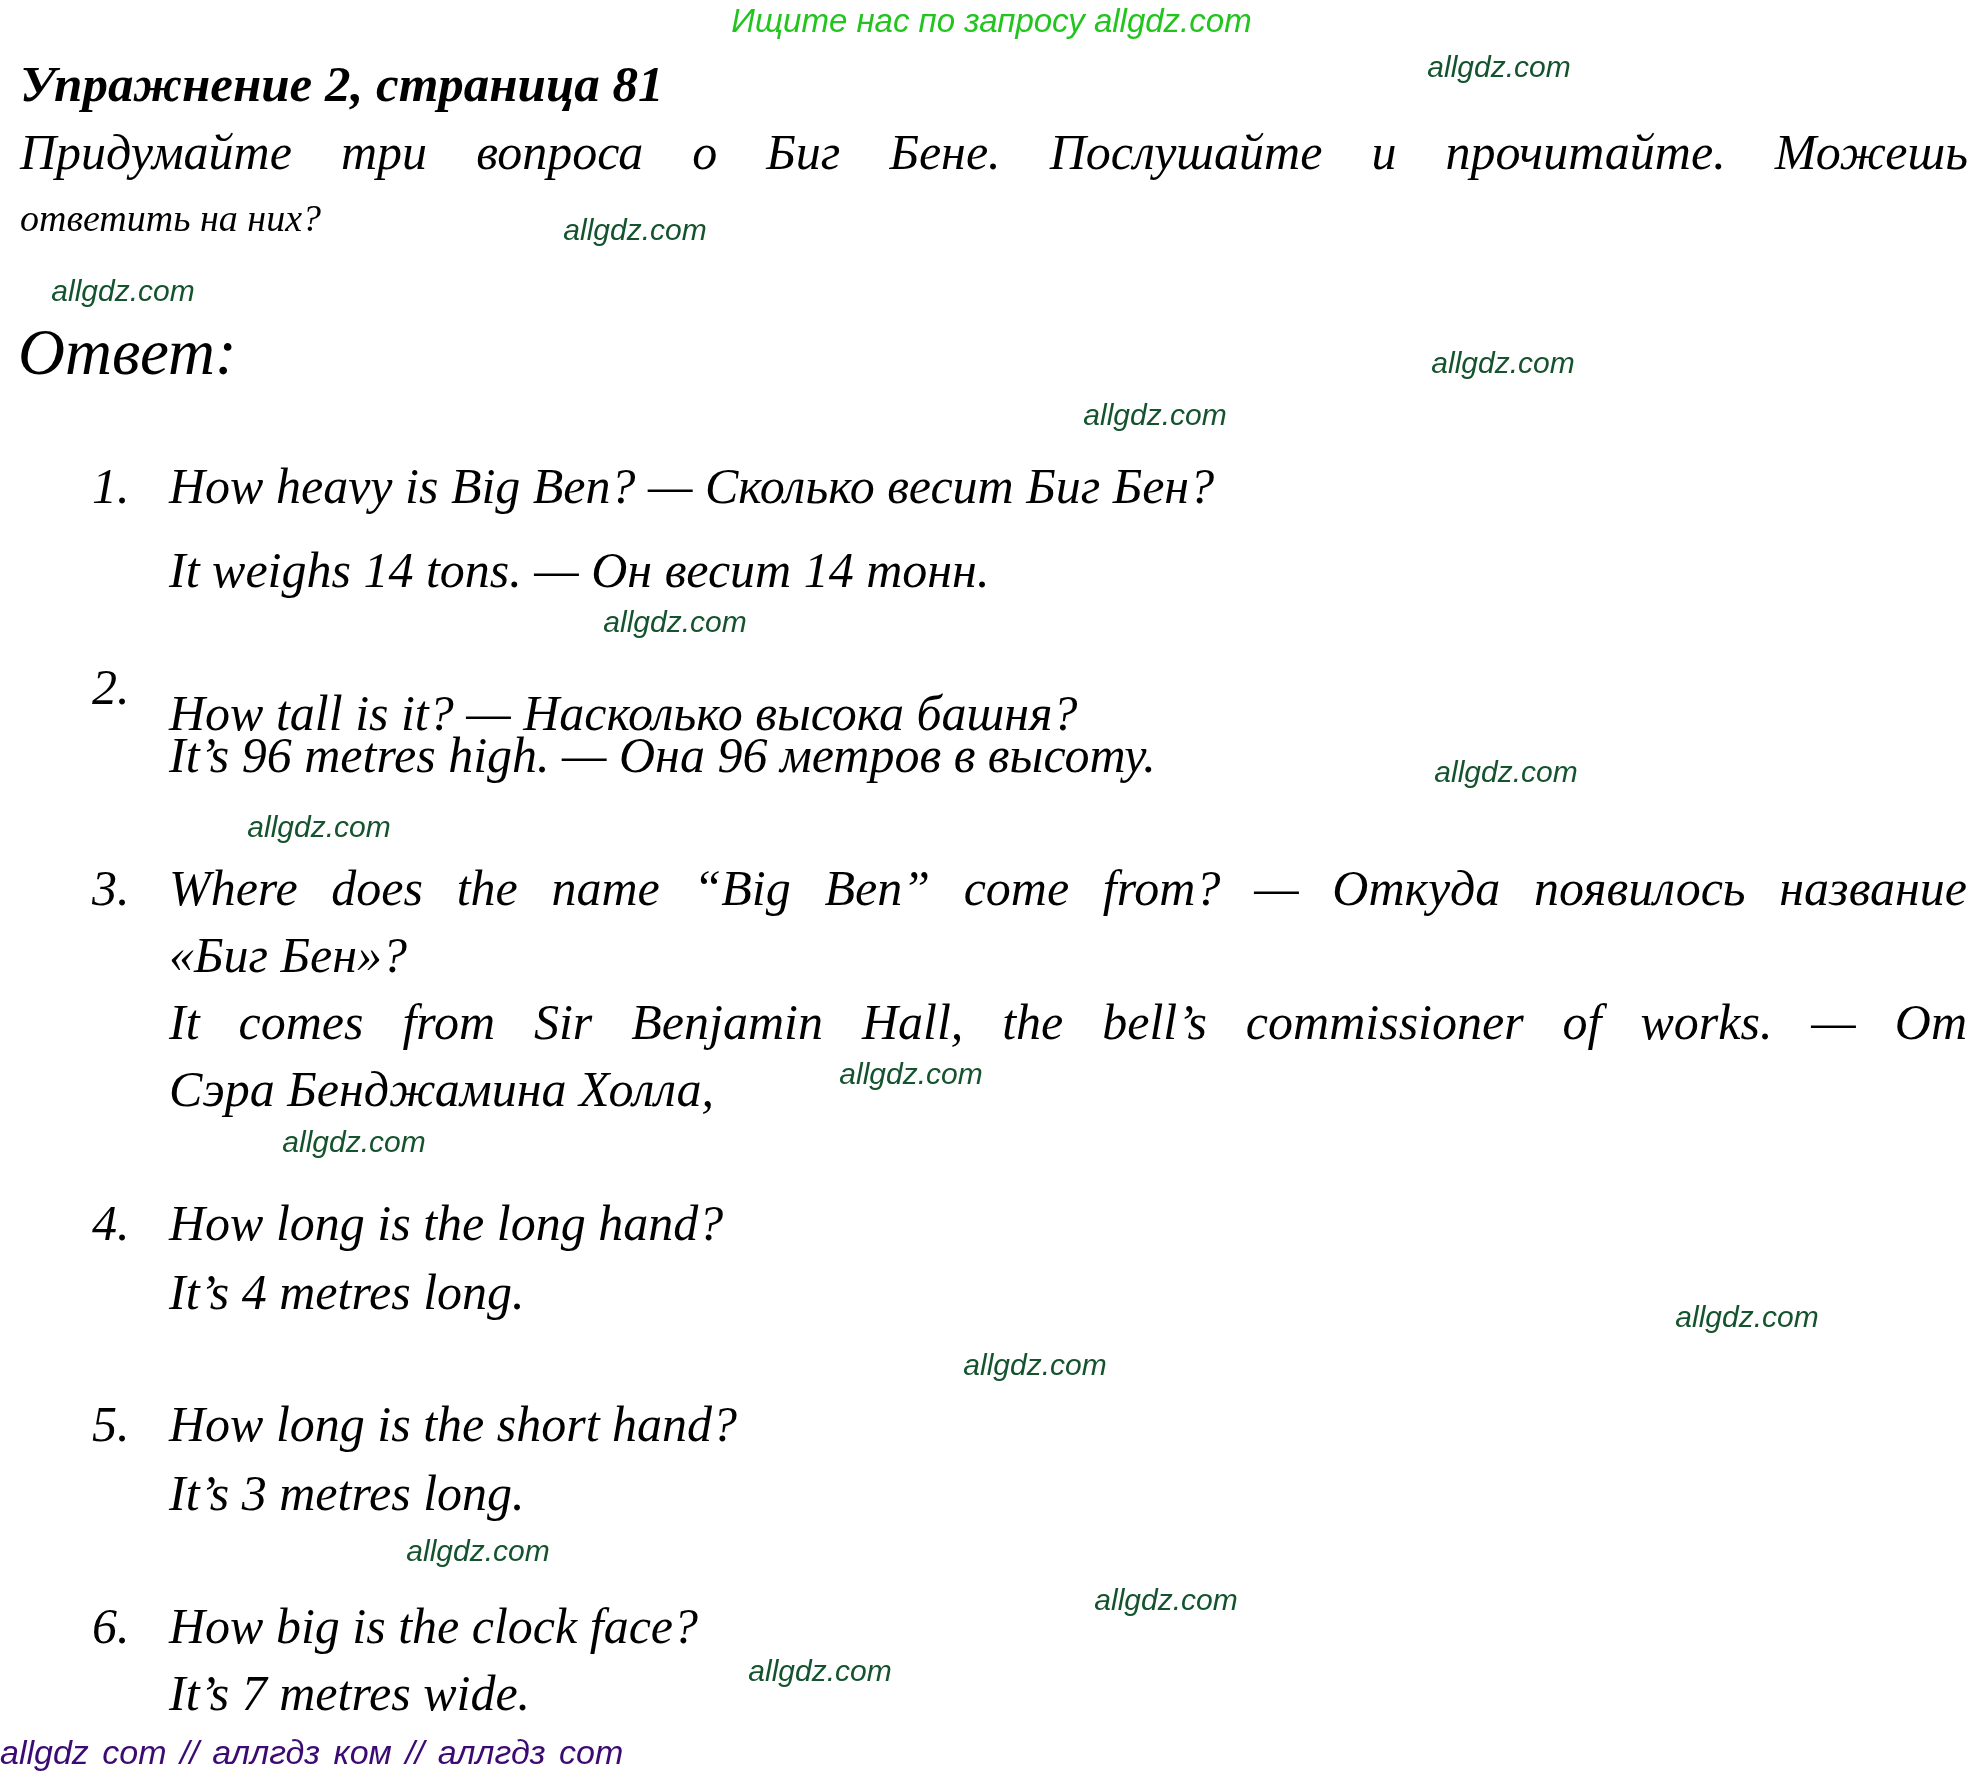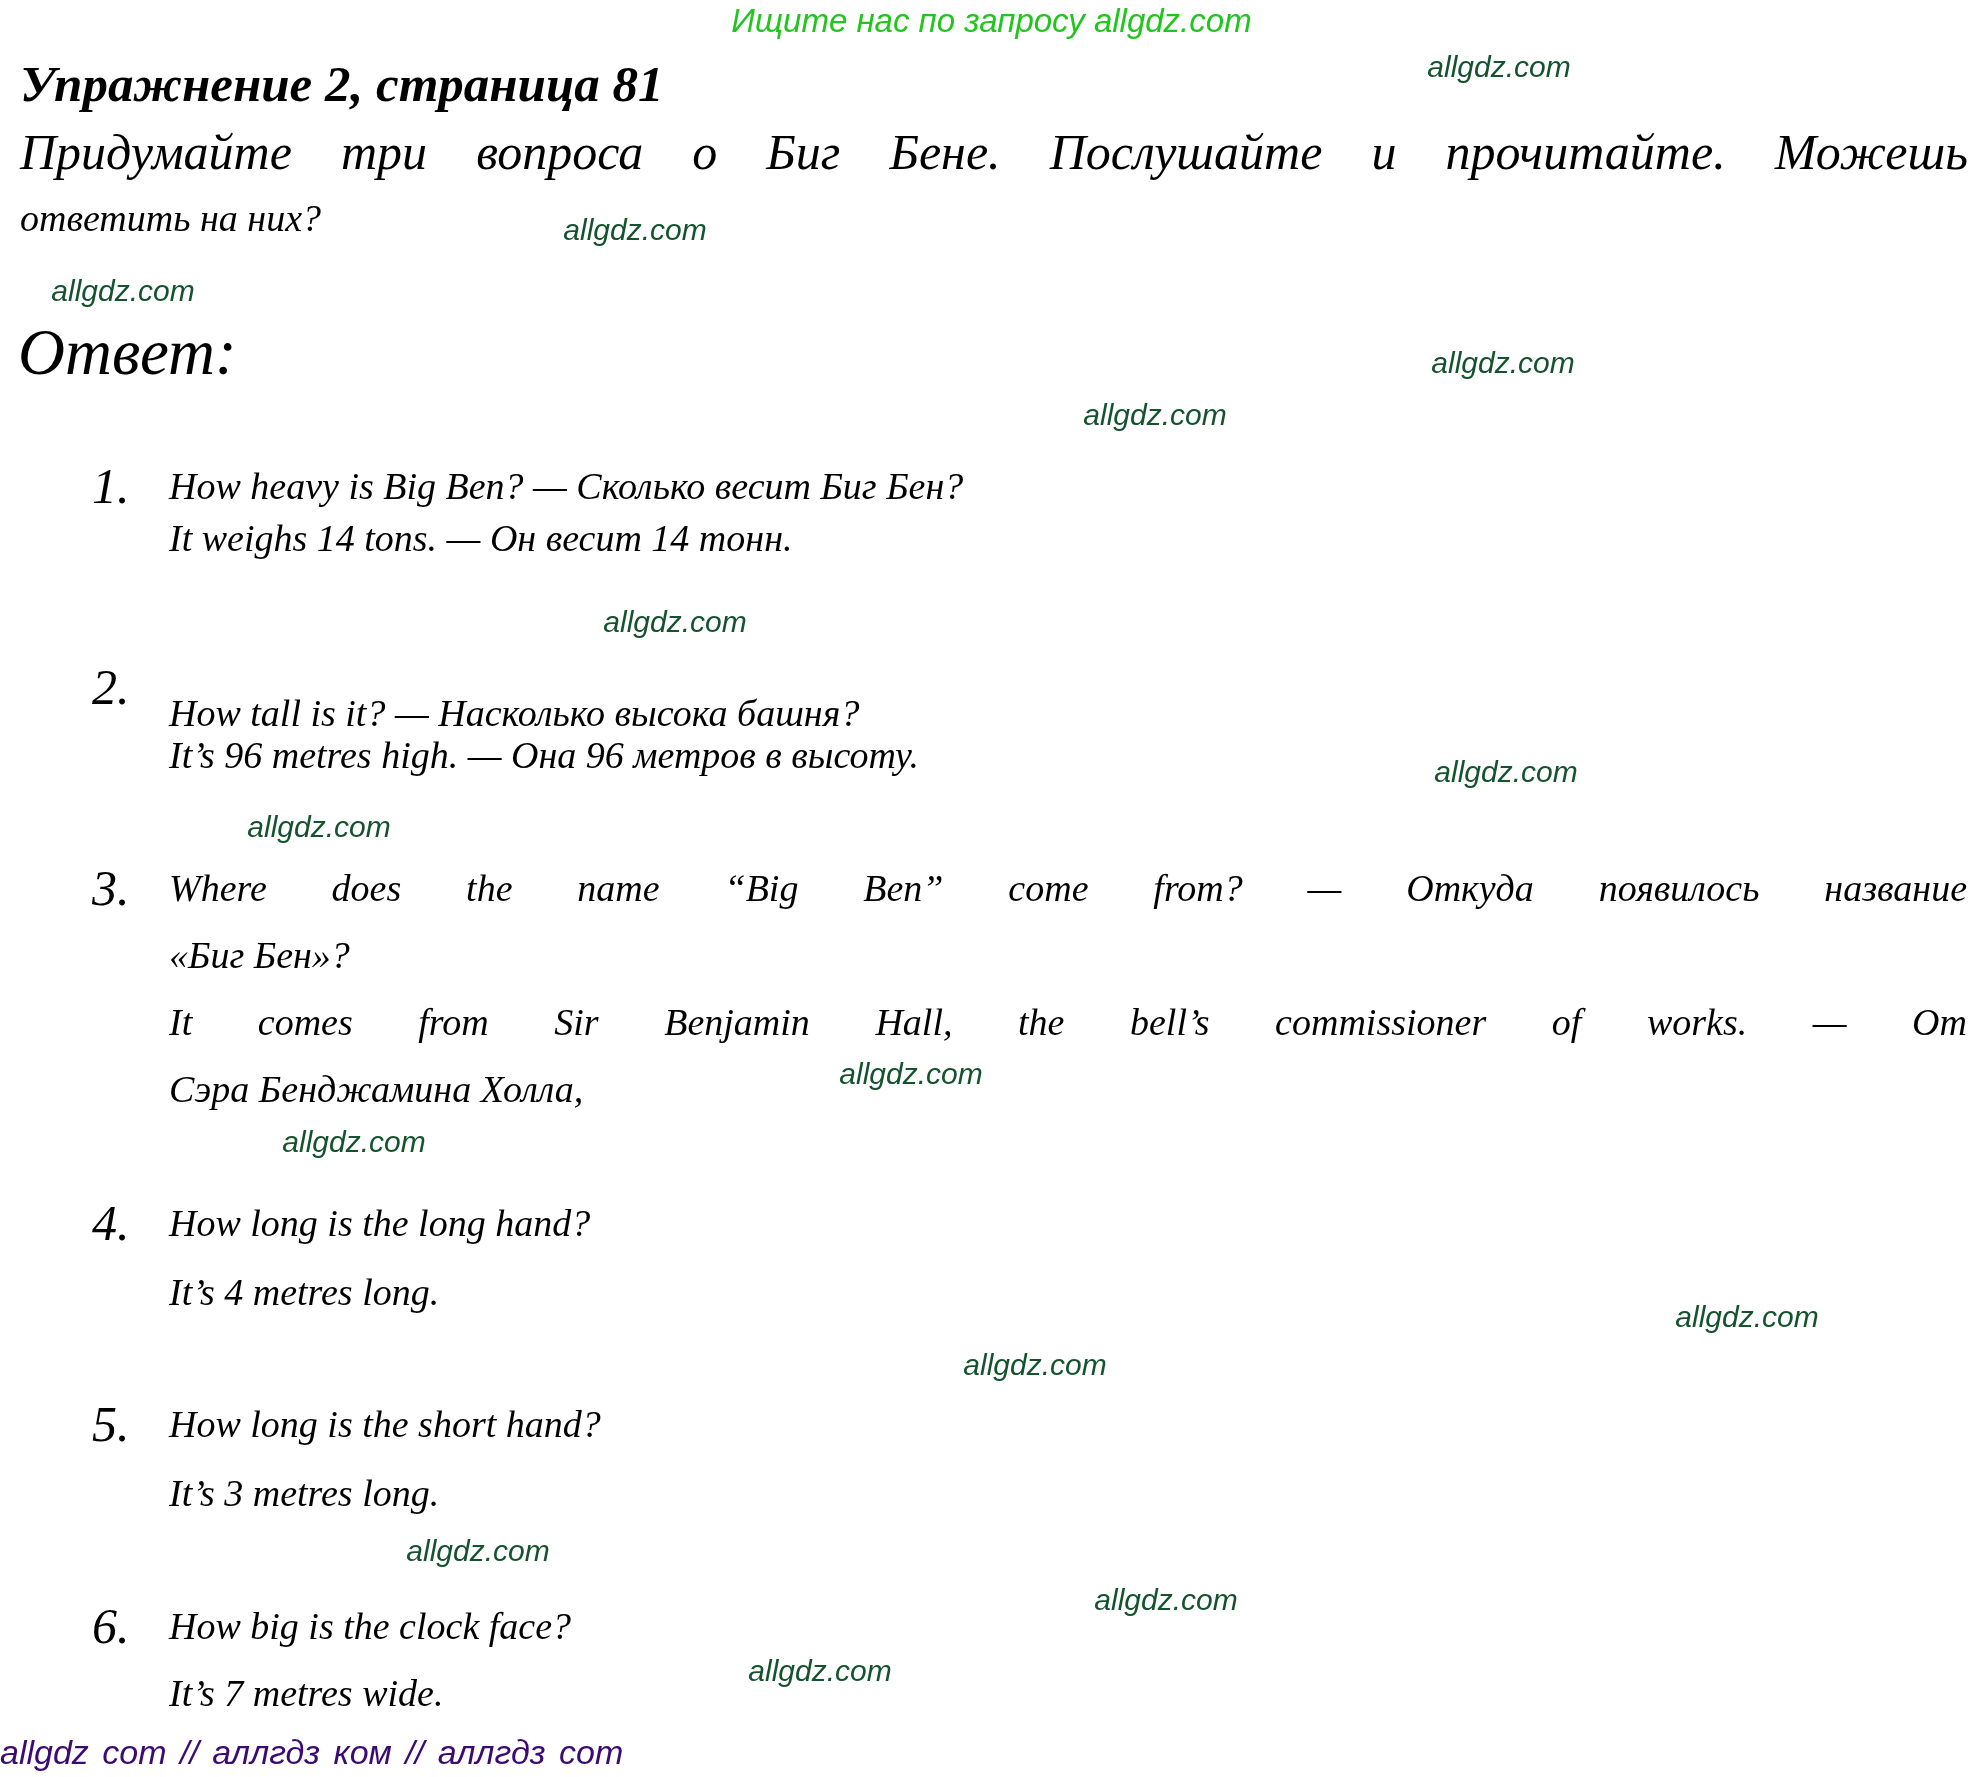--- a/index.html
+++ b/index.html
@@ -4,40 +4,40 @@
 <style>
   html, body { margin:0; padding:0; background:#ffffff; }
   body { width:1983px; height:1777px; position:relative; overflow:hidden; font-family:"Liberation Serif", serif; color:#000; }
   .abs { position:absolute; white-space:nowrap;font-style:italic; }
   .top-banner { left:0; width:1983px; top:2px; text-align:center; font-family:"Liberation Sans", sans-serif; font-size:33px; color:#22c41e; line-height:38px; }
   .title { left:20px; top:54px; font-size:51px; font-weight:bold; line-height:60px; }
   .instr { left:20px; width:1948px; font-size:50px; line-height:60px; text-align:justify; text-align-last:justify; }
   .instr2 { left:20px; font-size:38px; line-height:60px; }
   .answer-label { left:18px; top:320px; font-size:65px; line-height:64px; }
   .num { left:92px; font-size:50px; line-height:60px; }
-  .line { left:169px; font-size:38px; line-height:60px; }
+  .line { left:169px; font-size:50px; line-height:60px; }
   .line.just { width:1798px; text-align:justify; text-align-last:justify; }
   .wm { font-family:"Liberation Sans", sans-serif; font-size:30px; line-height:34px; color:#14532d; transform:translateX(-50%); }
   .footer { left:0; width:1983px; top:1732px; text-align:left; font-family:"Liberation Sans", sans-serif; font-size:34px; color:#3c0a73; line-height:40px; word-spacing:4px; }
 </style>
 </head>
 <body>
 
 <div class="abs top-banner">Ищите нас по запросу allgdz.com</div>
 
 <div class="abs title">Упражнение 2, страница 81</div>
 
 <div class="abs instr" style="top:122px">Придумайте три вопроса о Биг Бене. Послушайте и прочитайте. Можешь</div>
 <div class="abs instr2" style="top:188px">ответить на них?</div>
 
 <div class="abs answer-label">Ответ:</div>
 
 <div class="abs num" style="top:456px">1.</div>
 <div class="abs line" style="top:456px">How heavy is Big Ben? — Сколько весит Биг Бен?</div>
-<div class="abs line" style="top:508px">It weighs 14 tons. — Он весит 14 тонн.</div>
+<div class="abs line" style="top:540px">It weighs 14 tons. — Он весит 14 тонн.</div>
 
 <div class="abs num" style="top:657px">2.</div>
 <div class="abs line" style="top:683px">How tall is it? — Насколько высока башня?</div>
 <div class="abs line" style="top:725px">It’s 96 metres high. — Она 96 метров в высоту.</div>
 
 <div class="abs num" style="top:858px">3.</div>
 <div class="abs line just" style="top:858px">Where does the name “Big Ben” come from? — Откуда появилось название</div>
 <div class="abs line" style="top:925px">«Биг Бен»?</div>
 <div class="abs line just" style="top:992px">It comes from Sir Benjamin Hall, the bell’s commissioner of works. — От</div>
 <div class="abs line" style="top:1059px">Сэра Бенджамина Холла,</div>

